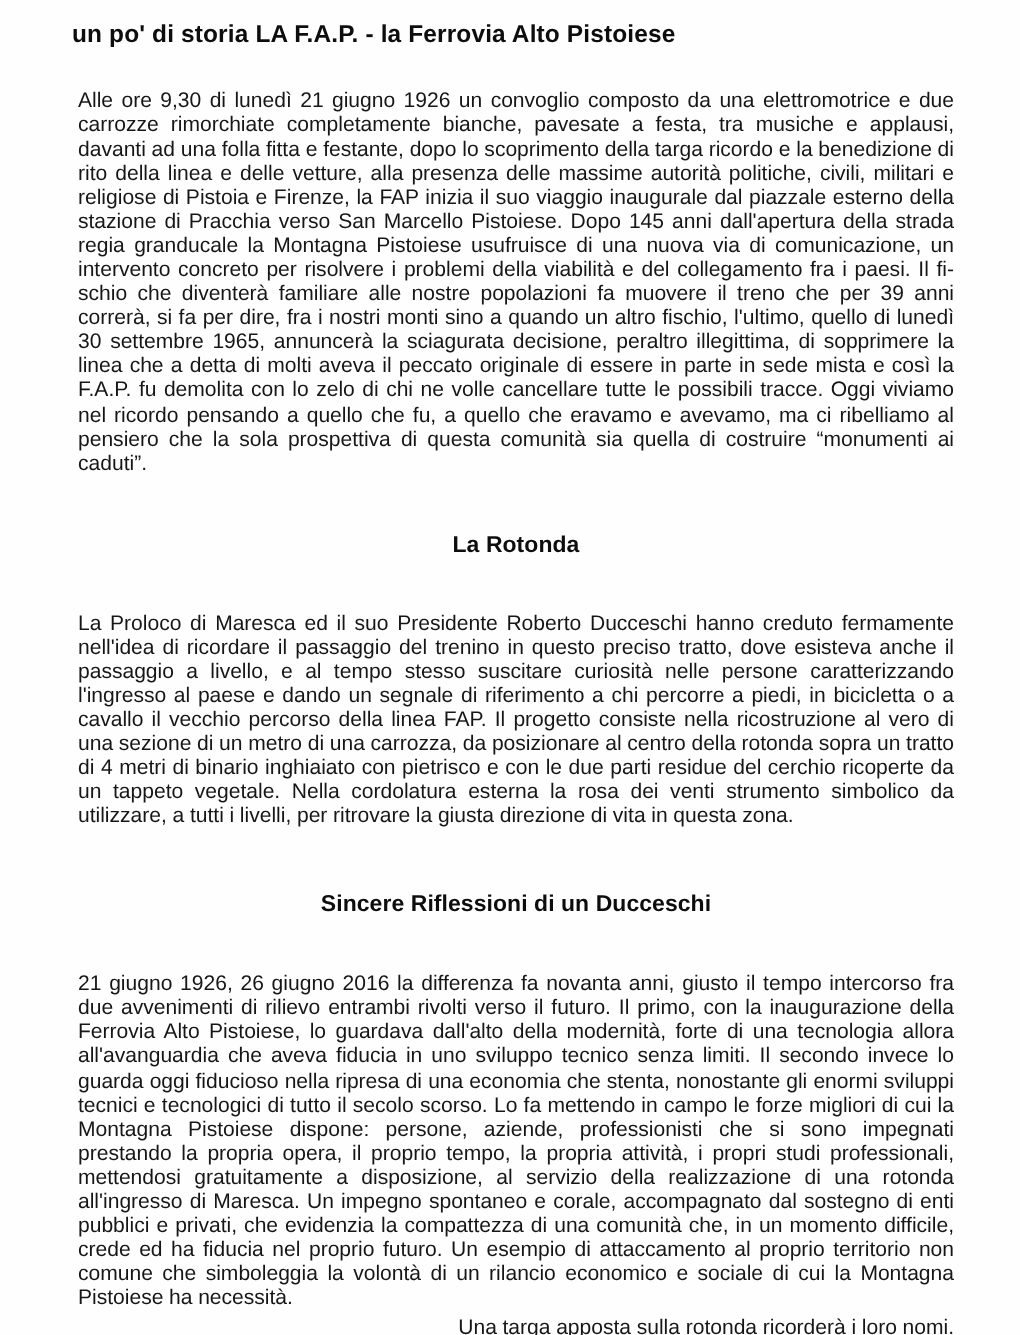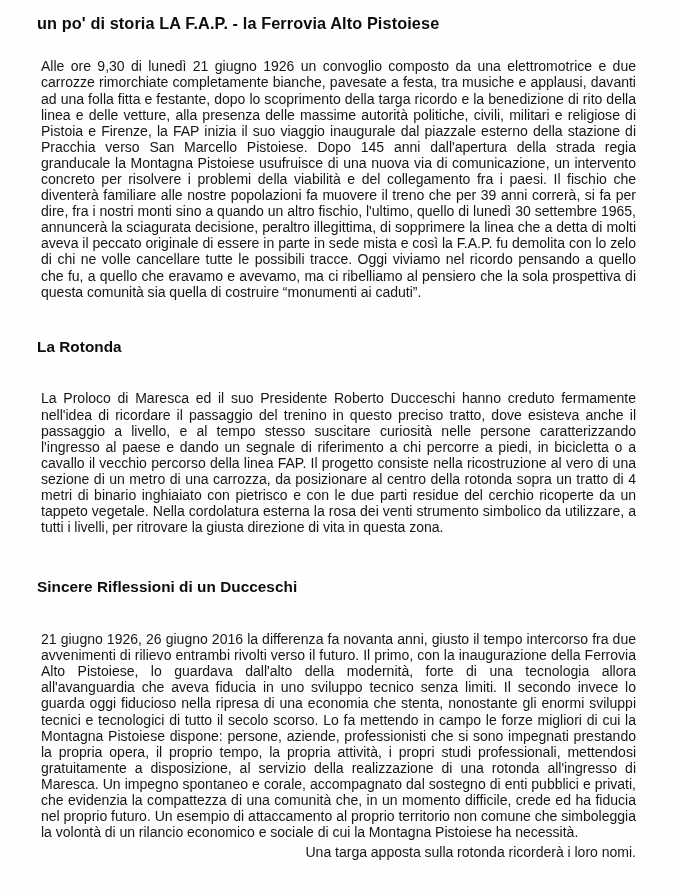--- a/index.html
+++ b/index.html
@@ -13,38 +13,39 @@
     background: #ffffff;
     font-family: "Liberation Sans", sans-serif;
     color: #141414;
     overflow: hidden;
   }
   .page {
     position: relative;
     width: 680px;
     height: 890px;
     box-sizing: border-box;
-    padding: 13px 40px 0 37px;
+    padding: 13px 40px 0 48px;
     background: #fefefe;
   }
   .doc-title {
     font-size: 16.3px;
     font-weight: bold;
     letter-spacing: 0.1px;
     line-height: 1.25;
     margin: 0 0 0 0;
     white-space: nowrap;
     color: #0d0d0d;
   }
   .section-heading {
     font-size: 15.3px;
     font-weight: bold;
     line-height: 1.2;
     color: #0d0d0d;
     letter-spacing: 0.05px;
+    text-align: center;
   }
   p.body-par {
     font-size: 14.05px;
     line-height: 16.1px;
     text-align: justify;
     text-justify: inter-word;
     margin: 4px;
     color: #161616;
     letter-spacing: -0.01px;
     word-spacing: -0.1px;

